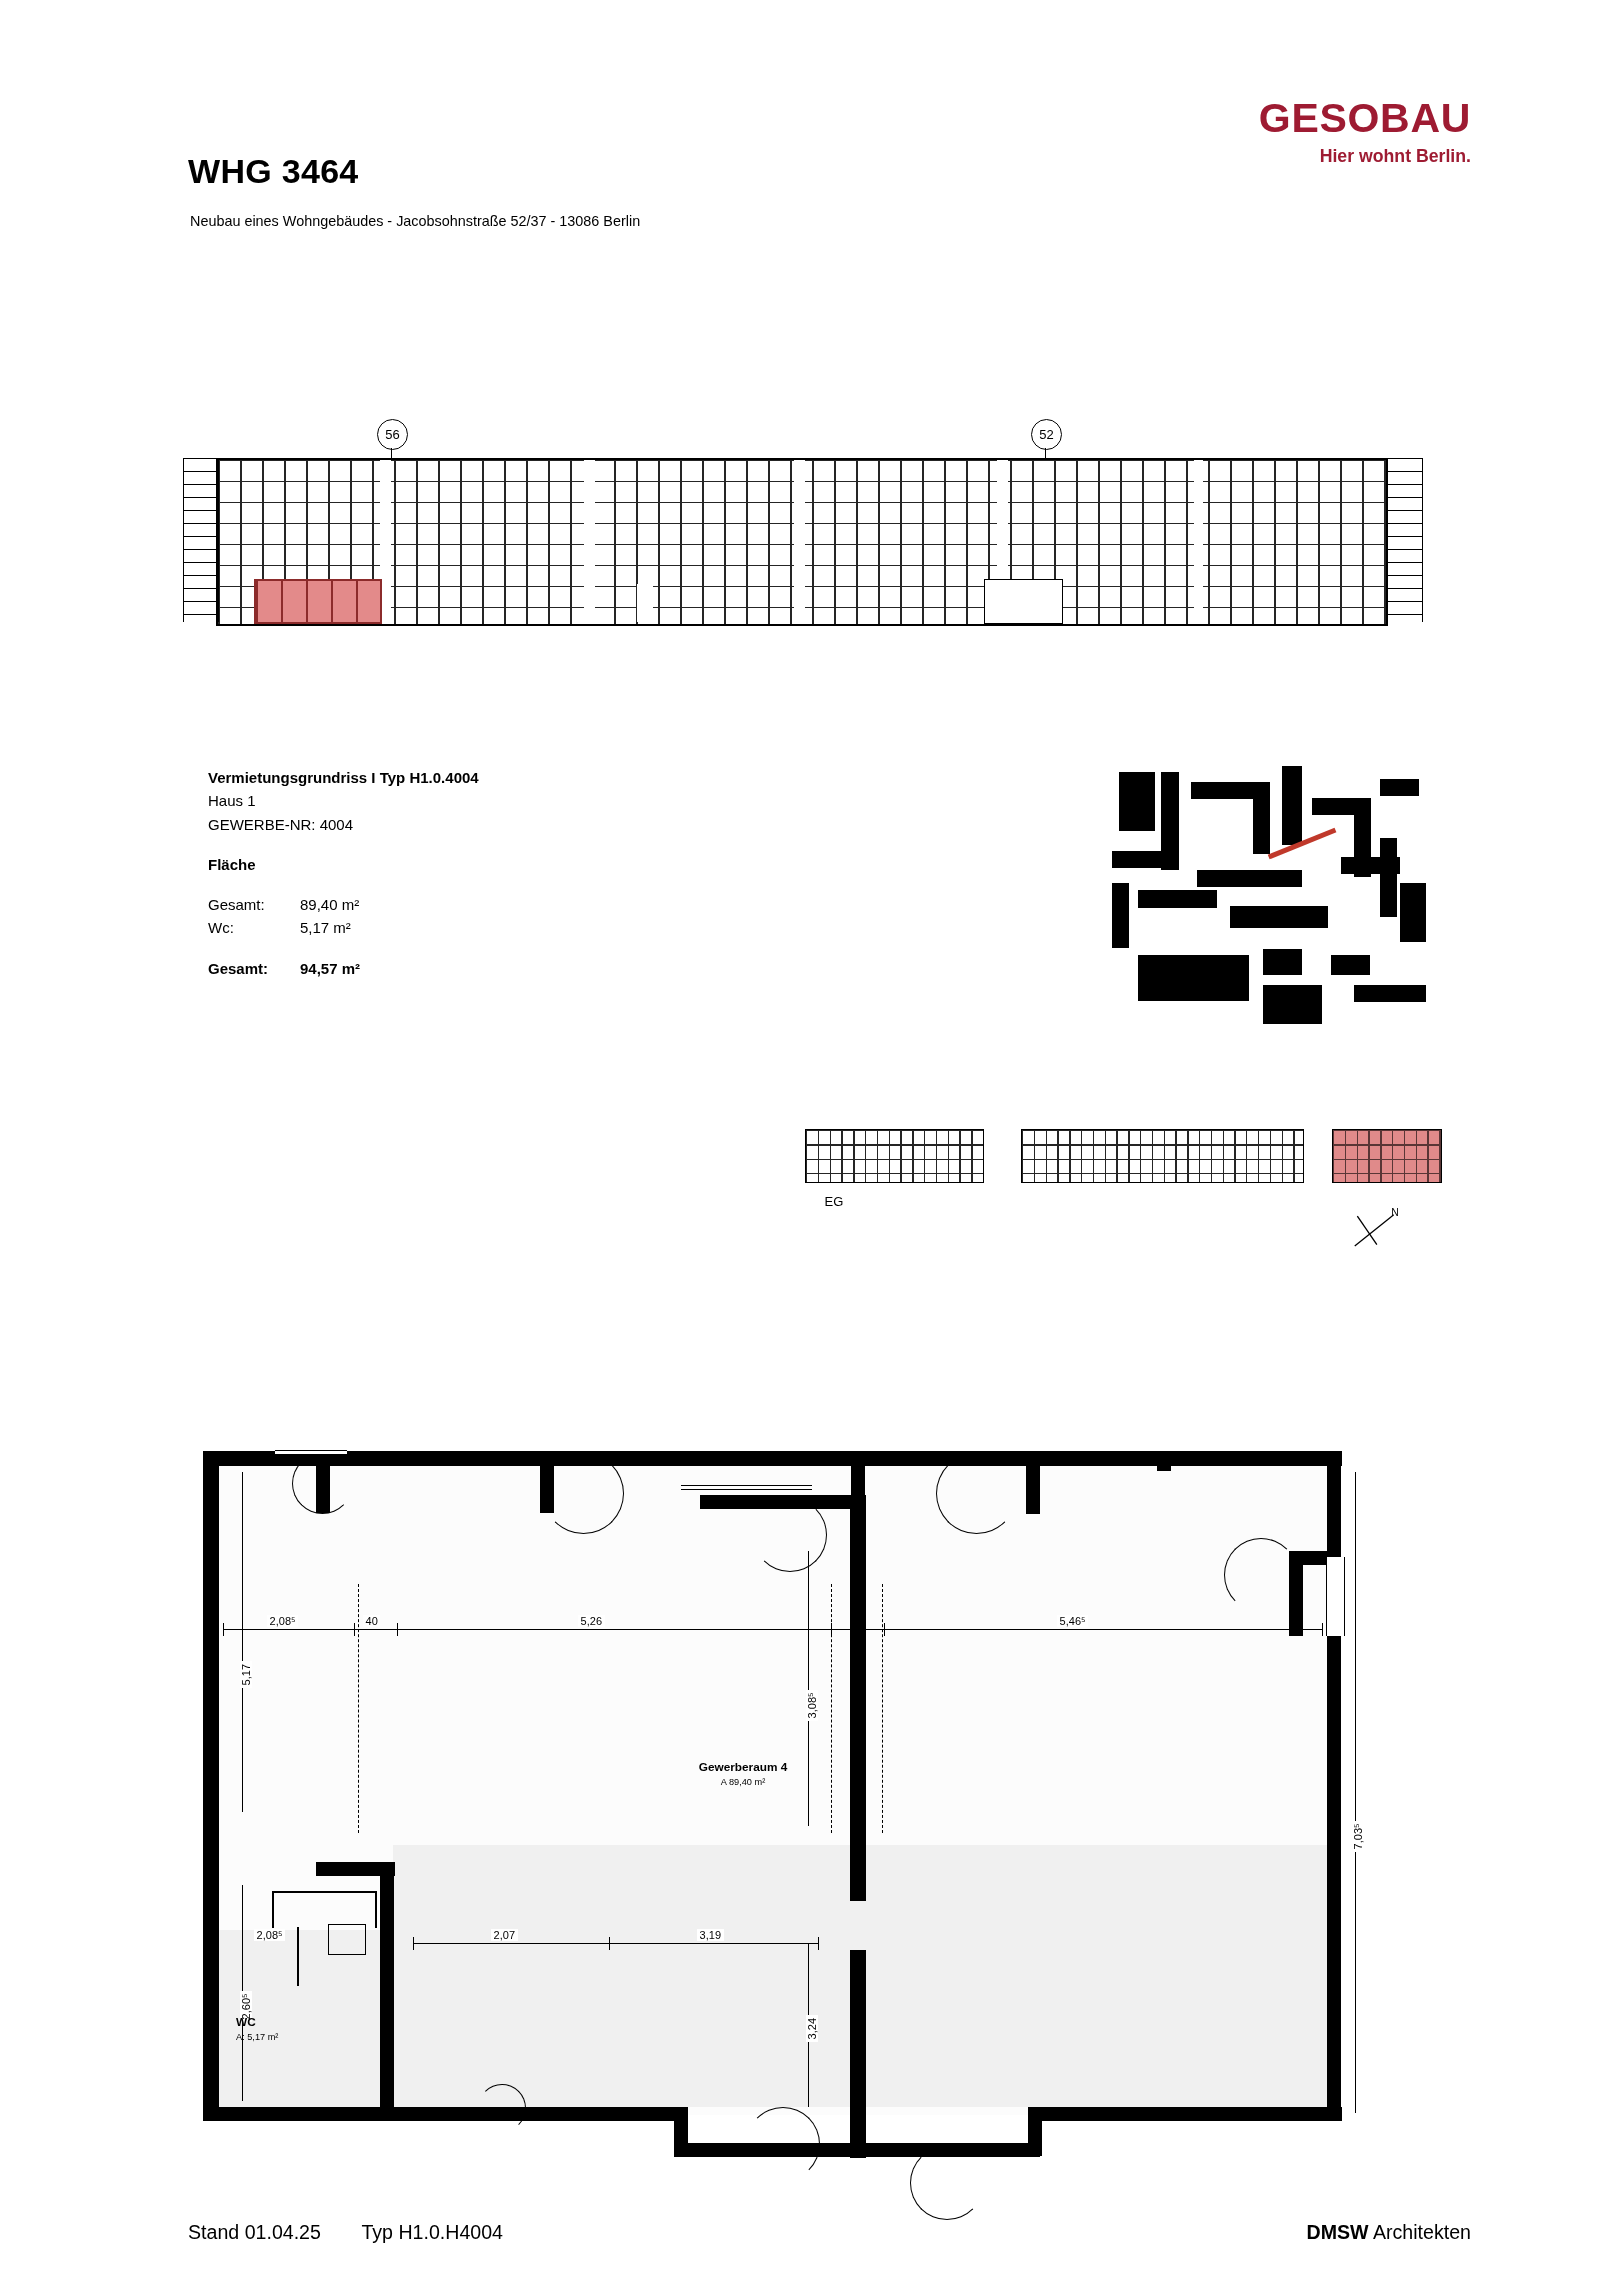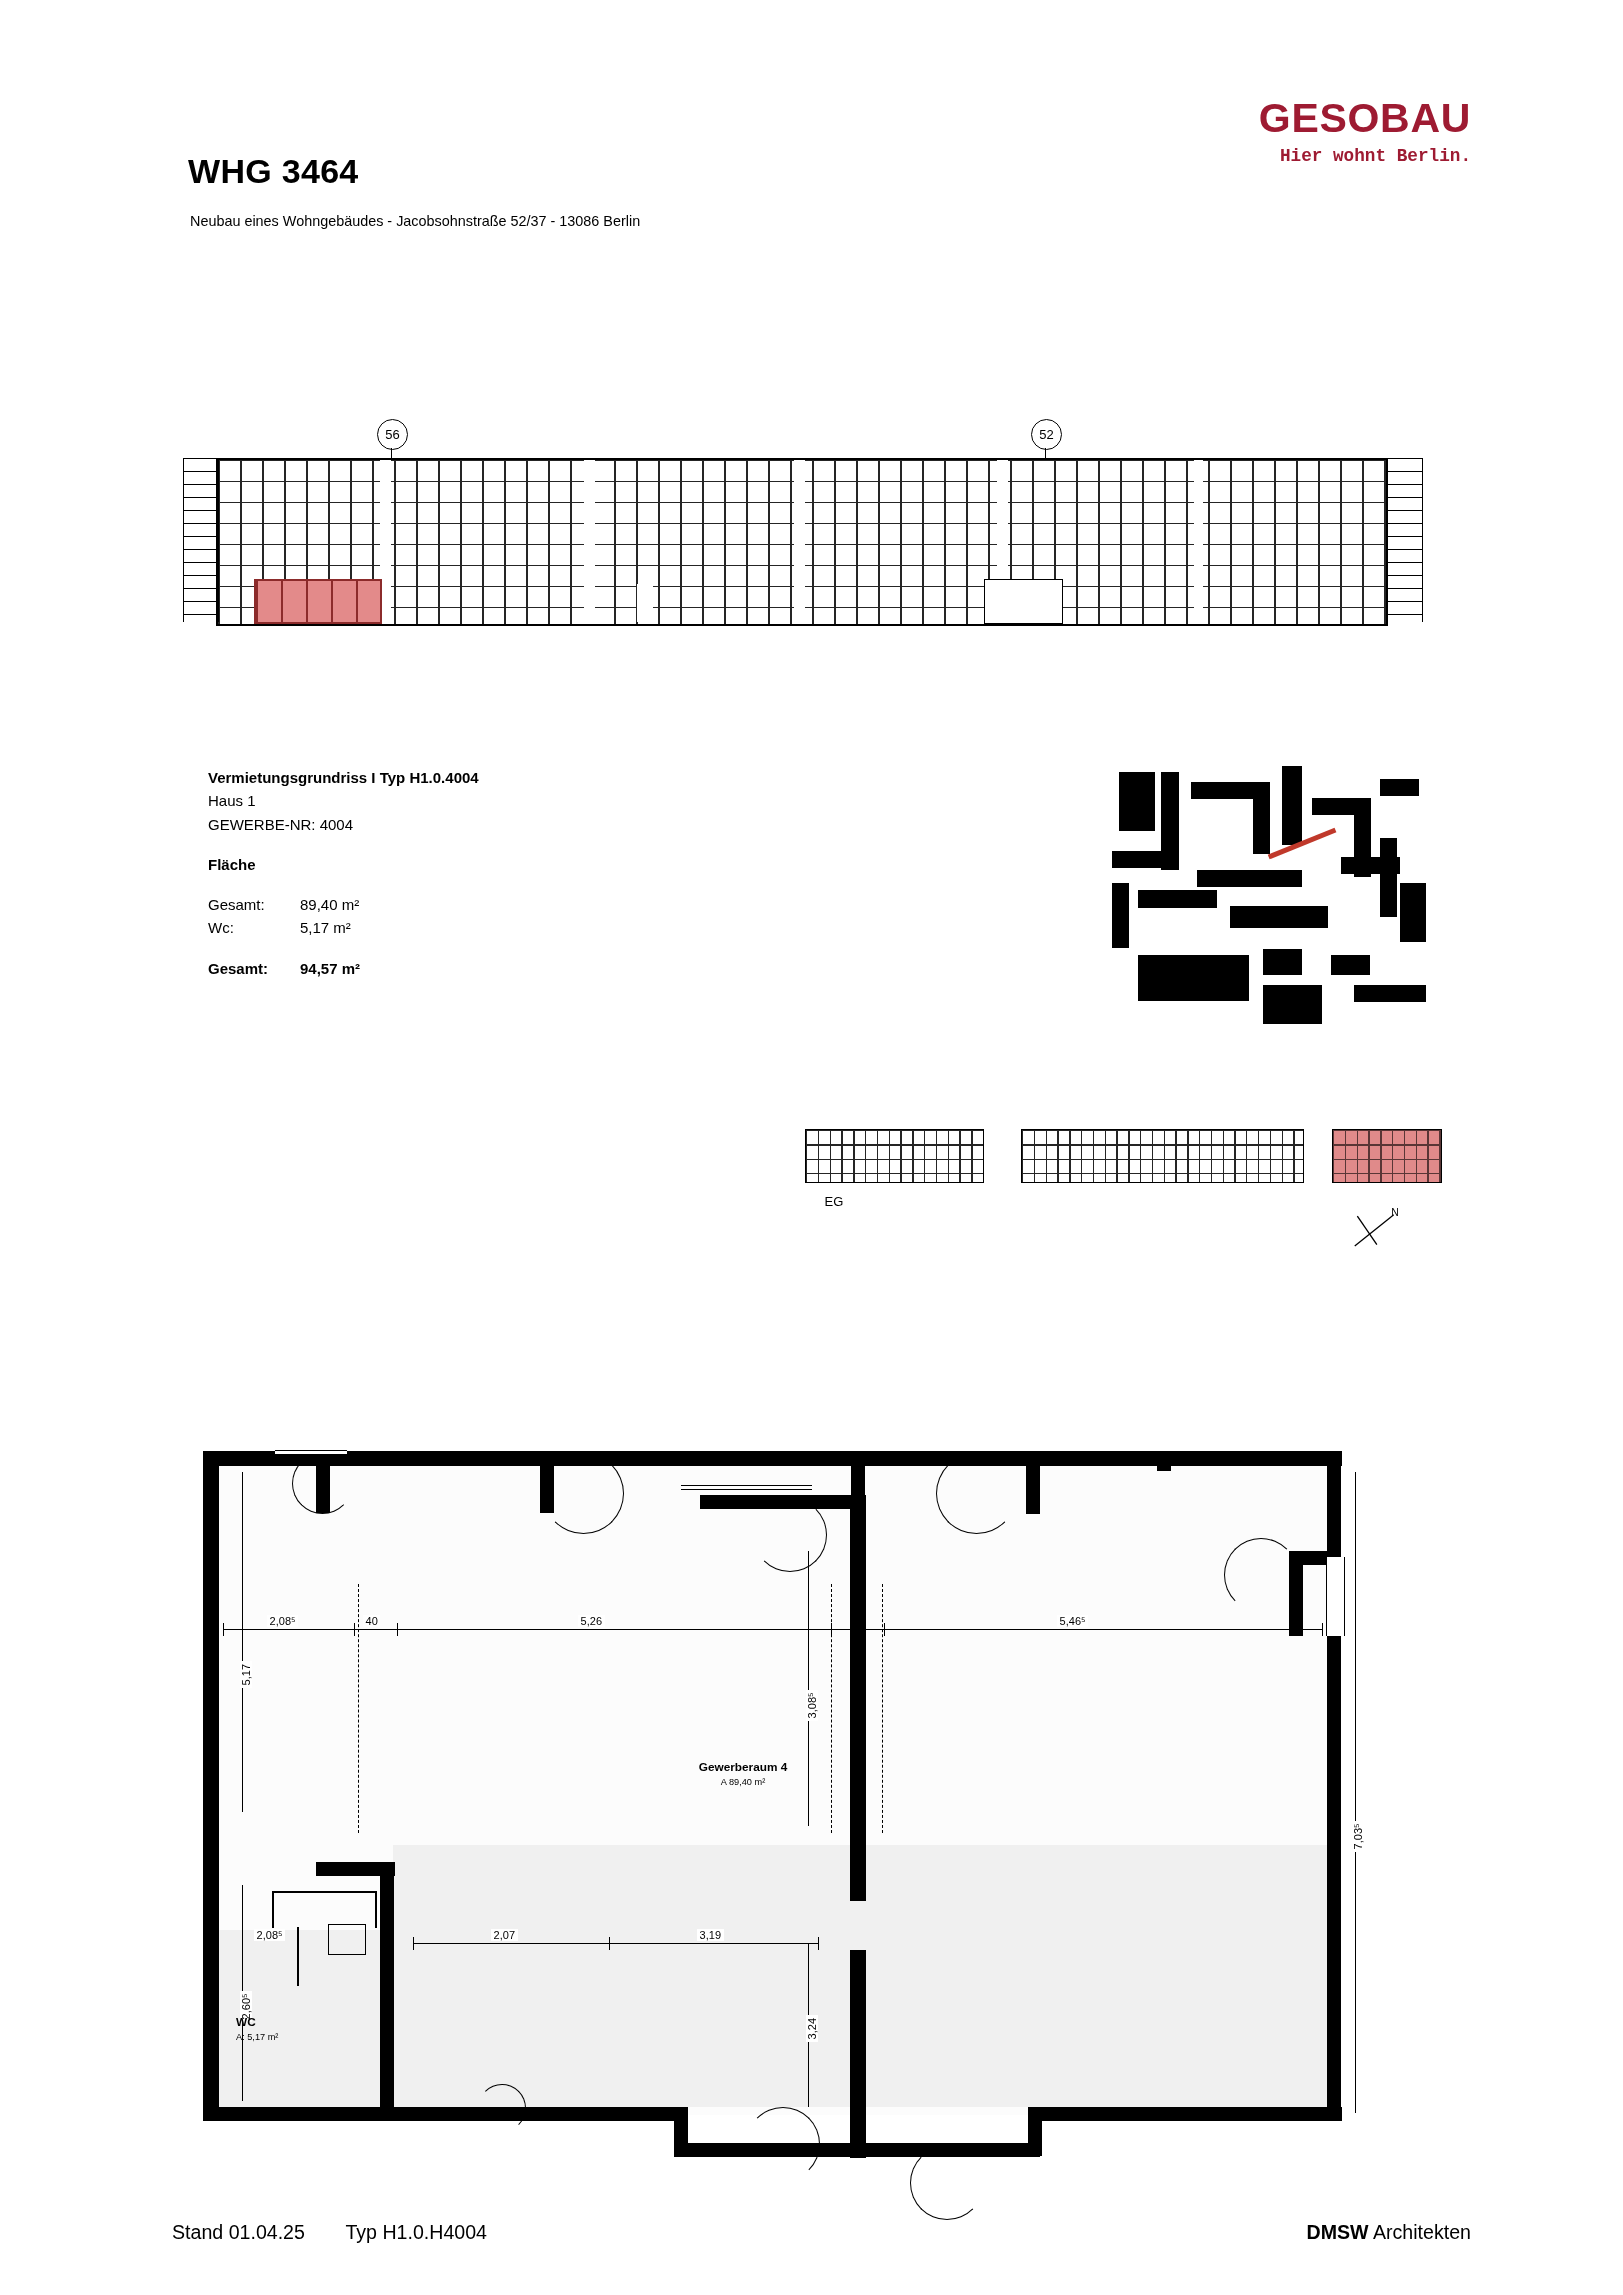--- a/index.html
+++ b/index.html
@@ -24,21 +24,21 @@
   }
   .logo{
     position:absolute;right:152px;top:98px;
     text-align:right;
   }
   .logo-main{
     font-size:41px;font-weight:bold;color:#9e1b32;letter-spacing:0.7px;
     line-height:1;
   }
   .logo-sub{
-    font-size:17.7px;color:#9e1b32;margin-top:6.5px;font-weight:bold;font-family:Liberation Mono, monospace;
+    font-size:17.7px;color:#9e1b32;margin-top:6.5px;font-weight:bold;
   }
 
   
   .elev-wrap{position:absolute;left:183px;top:419px;width:1243px;height:216px;}
   .elev-frame{
     position:absolute;left:33px;top:39px;width:1168px;height:164px;
     border:2px solid #000;background:#fff;
   }
   .elev-grid{
     position:absolute;left:0;top:0;right:0;bottom:0;
@@ -104,21 +104,21 @@
   .thin{position:absolute;background:#000;}
   .dim-line{position:absolute;background:#000;height:0.7px;}
   .dim-v{position:absolute;background:#000;width:0.7px;}
   .dim-txt{position:absolute;font-size:11px;background:#fff;padding:0 2.6px;}
   .dim-txt.vert{transform:rotate(-90deg);transform-origin:left top;white-space:nowrap;}
   .room-label{position:absolute;text-align:center;font-size:11.8px;font-weight:bold;}
   .room-area{font-size:9.2px;font-weight:normal;}
   .door-arc{position:absolute;border:1px solid #000;border-radius:50%;}
 
   
-  .footer-left{position:absolute;left:172px;bottom:51px;font-size:19.6px;}
+  .footer-left{position:absolute;left:188px;bottom:51px;font-size:19.6px;}
   .footer-left .typ{margin-left:35px;}
   .footer-right{position:absolute;right:152px;bottom:51px;font-size:19.6px;}
   .footer-right b{font-weight:bold;}
 </style>
 </head>
 <body>
 
 <div class="page">
 
   <div class="title">WHG 3464</div>

